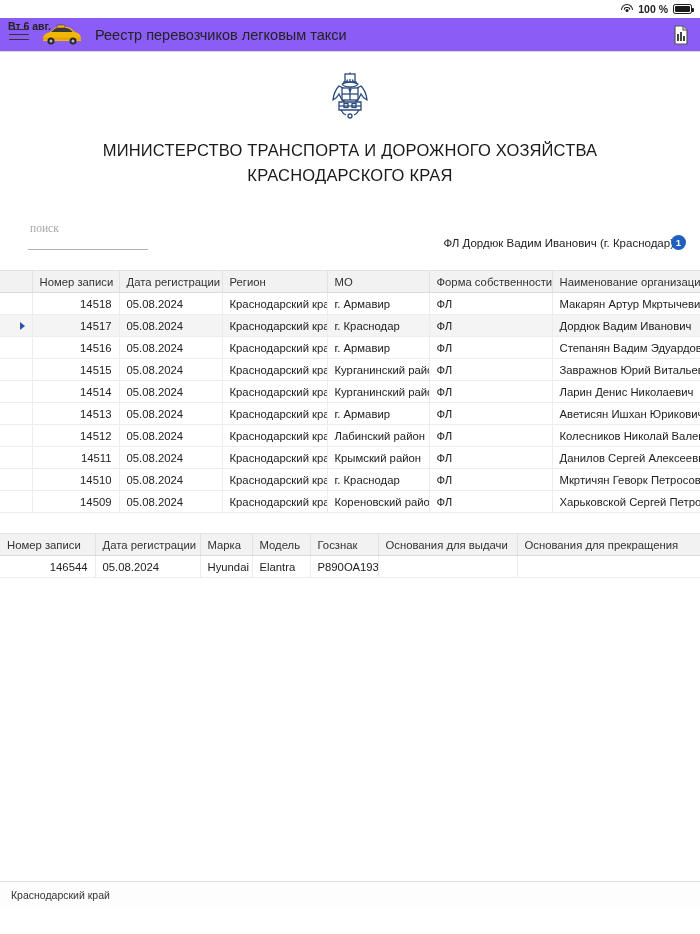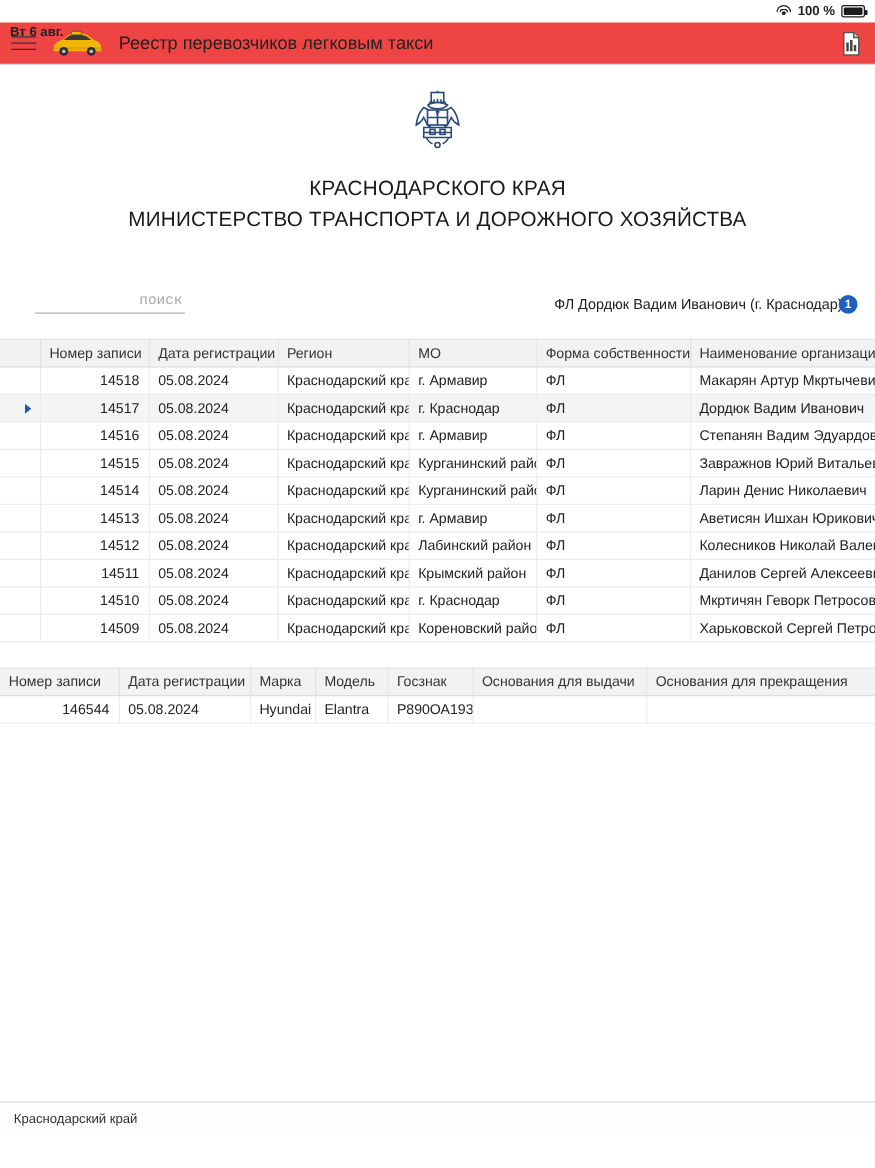--- a/index.html
+++ b/index.html
@@ -42,21 +42,21 @@
     content: ""; position: absolute; right: -3.2px; top: 2.3px;
     width: 2px; height: 4px; background: #1c1c1c; border-radius: 0 1px 1px 0;
   }
   .batt i { display: block; height: 100%; width: 100%; background: #1c1c1c; border-radius: 1px; }
 
   
   .app-bar {
     height: 34px;
     display: flex; align-items: center;
     padding: 0 10px 0 9px;
-    background: #ef4444;
+    background: #8b5cf6;
     border-bottom: 1px solid #d8d8d8;
   }
   .hamburger { width: 20px; height: 16px; display: flex; flex-direction: column; justify-content: center; gap: 3.4px; cursor: pointer; }
   .hamburger span { display: block; height: 1.6px; background: #333; border-radius: 1px; }
   .taxi { width: 44px; height: 22px; margin-left: 10px; position: relative; }
   .app-title {
     margin-left: 12px;
     font-size: 14.5px;
     color: #222;
     white-space: nowrap;
@@ -80,26 +80,25 @@
   .tool-row {
     display: flex; align-items: flex-end;
     padding: 24px 14px 0 28px;
     height: 62px;
   }
   .search-input {
     width: 120px;
     border: none;
     border-bottom: 1px solid #b4b4b4;
     font-size: 11.5px;
-    font-family: Liberation Mono, monospace;
+    font-family: Liberation Serif, serif;
     color: #333;
-    padding: 0 2px 3px 2px;
+    padding: 0 2px 15px 2px;
     background: transparent;
     outline: none;
-    text-align: right;
   }
   .search-input::placeholder { color: #a8a8a8; }
   .user-box { margin-left: auto; display: flex; align-items: center; }
   .user-label { font-size: 11.5px; color: #222; }
   .user-badge {
     margin-left: -3px;
     width: 15px; height: 15px; border-radius: 50%;
     background: #1f5fbf; color: #fff;
     font-size: 9.5px; line-height: 15px; text-align: center;
     font-weight: 600;
@@ -238,22 +237,22 @@
         <path d="M12 30 h22 v8 h-22 z" fill="#ffffff"></path>
         <rect x="17" y="31.5" width="4" height="4" fill="#ffffff"></rect>
         <rect x="25" y="31.5" width="4" height="4" fill="#ffffff"></rect>
         <line x1="12" y1="34" x2="34" y2="34"></line>
         <path d="M14 38 q2 4 5 5 M32 38 q-2 4 -5 5"></path>
         <circle cx="23" cy="44" r="2" fill="#ffffff"></circle>
       </g>
     </svg>
   </div>
   <div class="ministry-title">
+    <div>МИНИСТЕРСТВО ТРАНСПОРТА И ДОРОЖНОГО ХОЗЯЙСТВА</div>
     <div>КРАСНОДАРСКОГО КРАЯ</div>
-    <div>МИНИСТЕРСТВО ТРАНСПОРТА И ДОРОЖНОГО ХОЗЯЙСТВА</div>
   </div>
 
   <div class="tool-row">
     <input class="search-input" type="text" placeholder="поиск" style="">
     <div class="user-box">
       <span class="user-label">ФЛ Дордюк Вадим Иванович (г. Краснодар)</span>
       <span class="user-badge">1</span>
     </div>
   </div>
 

